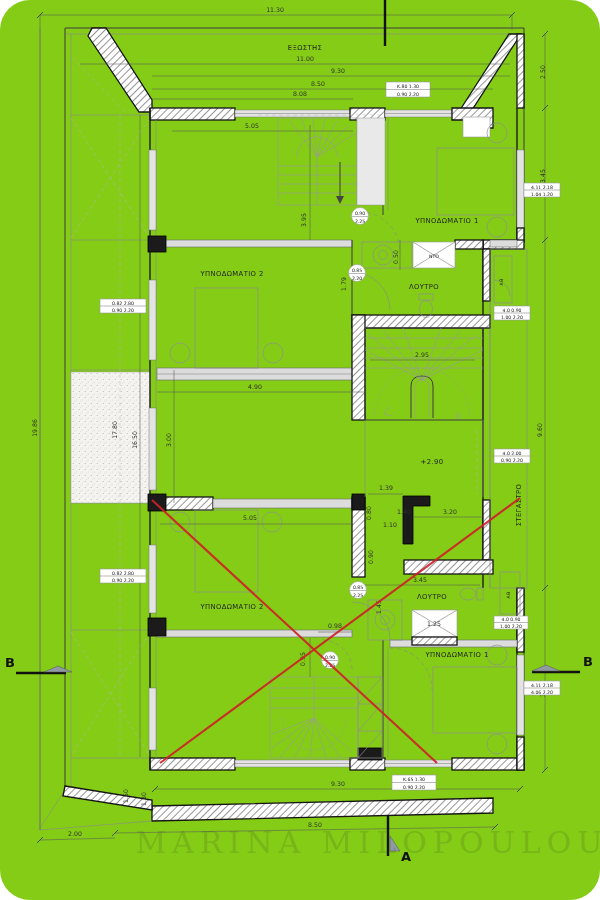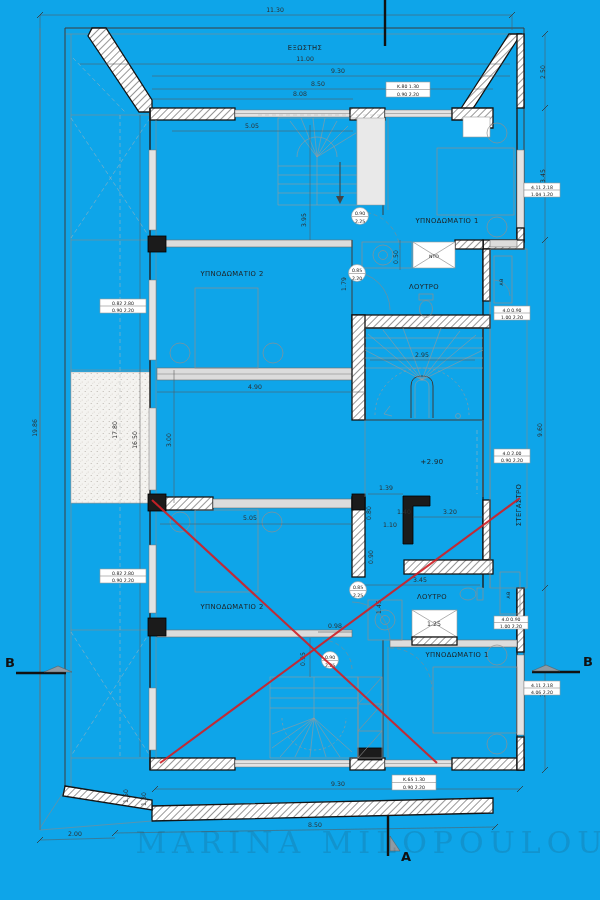--- a/index.html
+++ b/index.html
@@ -1,16 +1,16 @@
 <!DOCTYPE html>
 <html><head>
 <meta charset="utf-8">
 <style>
   html,body{margin:0;padding:0;background:#ffffff;}
-  #stage{width:600px;height:900px;position:relative;background:#0ea5e9;font-family:"DejaVu Sans",sans-serif;}
+  #stage{width:600px;height:900px;position:relative;background:#84cc16;font-family:"DejaVu Sans",sans-serif;border-radius:30px;}
   svg{display:block;}
   .thin{stroke:#8a8a8a;stroke-width:.6;fill:none;}
   .thin2{stroke:#b5b5b5;stroke-width:.5;fill:none;}
   .med{stroke:#3c3c3c;stroke-width:1;fill:none;}
   .wallline{stroke:#1d1d1d;stroke-width:1.4;fill:none;}
   .hatchw{fill:url(#hatch);stroke:#141414;stroke-width:1.3;}
   .grayband{fill:#dcdcdc;stroke:#6d6d6d;stroke-width:.6;}
   .glass{fill:#e3e3e3;stroke:#777;stroke-width:.5;}
   .blackcol{fill:#1b1b1b;stroke:#000;stroke-width:.8;}
   .dim{stroke:#5a5a5a;stroke-width:.55;fill:none;}

